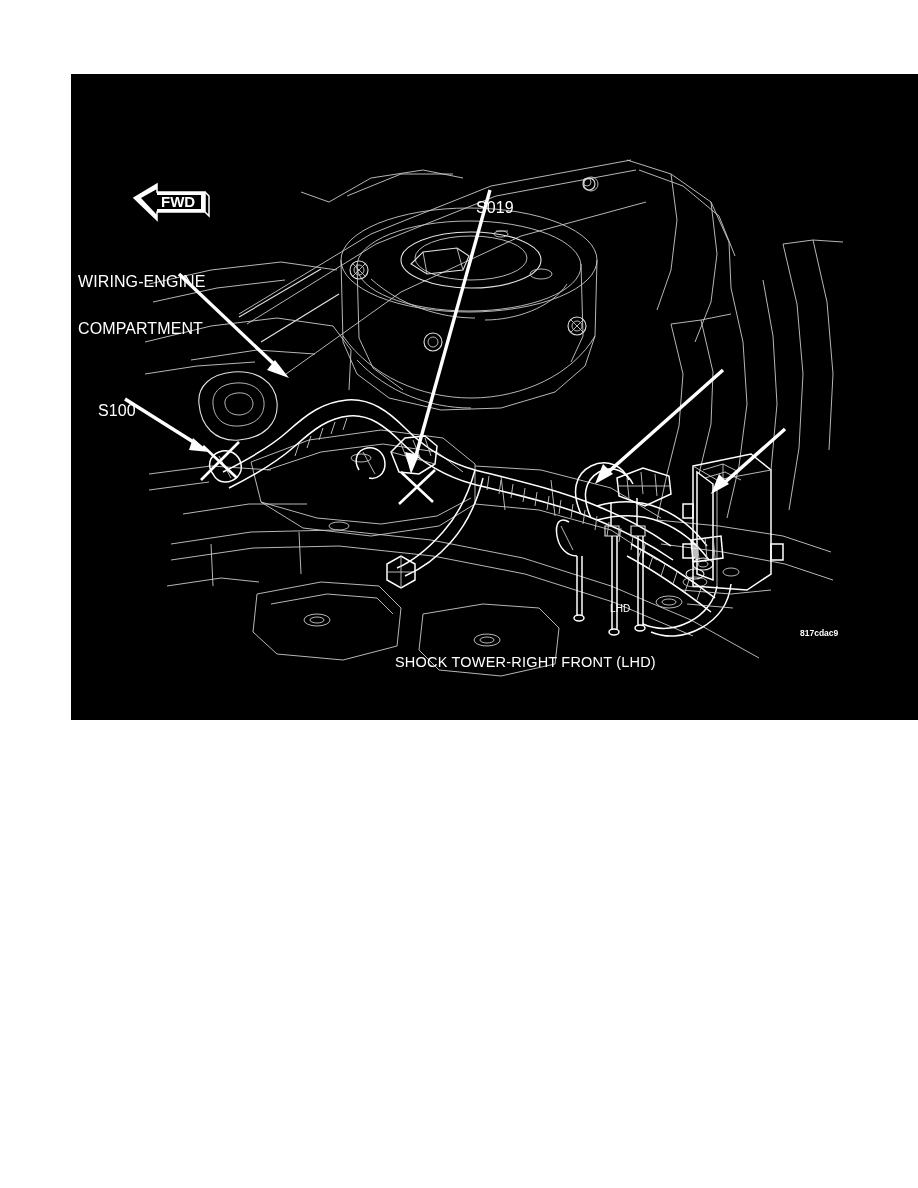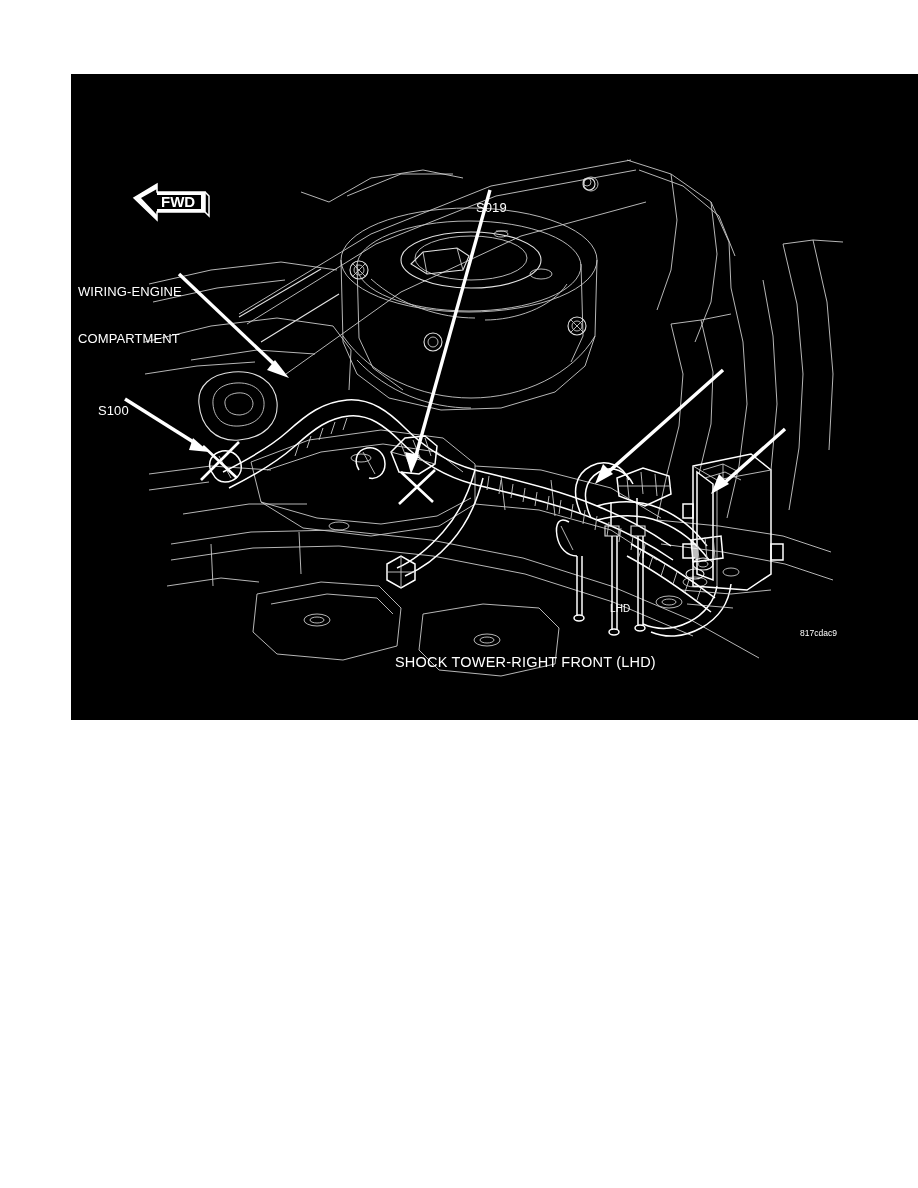--- a/index.html
+++ b/index.html
@@ -39,35 +39,35 @@
     left: 0;
     top: 0;
     width: 789px;
     height: 646px;
   }
 
   .lbl {
     position: absolute;
     color: #ffffff;
     font-family: "Liberation Sans", sans-serif;
-    font-size: 13px;
+    font-size: 16px;
     line-height: 15.5px;
     letter-spacing: 0.1px;
     white-space: pre;
     font-weight: 400;
   }
 
   .lbl-caption {
     font-size: 14.5px;
     letter-spacing: 0.2px;
   }
 
   .lbl-code {
     font-size: 8.5px;
-    font-weight: normal;
+    font-weight: bold;
     letter-spacing: 0px;
   }
 
   .lbl-lhd {
     font-size: 10px;
   }
 </style>
 </head>
 <body>
 
@@ -348,21 +348,21 @@
       </g>
 
       <g>
 
         <path class="tw" d="M132 372 L166 404 M168 368 L130 406"></path>
 
         <path class="tw" d="M330 398 L362 428 M364 396 L328 430"></path>
       </g>
     </svg>
 
-    <div class="lbl" style="left:7px; top:179px;">
+    <div class="lbl" style="left:7px; top:169px;">
       <div>WIRING-ENGINE</div>
       <div>COMPARTMENT</div>
     </div>
 
     <div class="lbl" style="left:27px; top:298px;">
       <div>S100</div>
     </div>
 
     <div class="lbl" style="left:405px; top:95px;">
       <div>S019</div>

